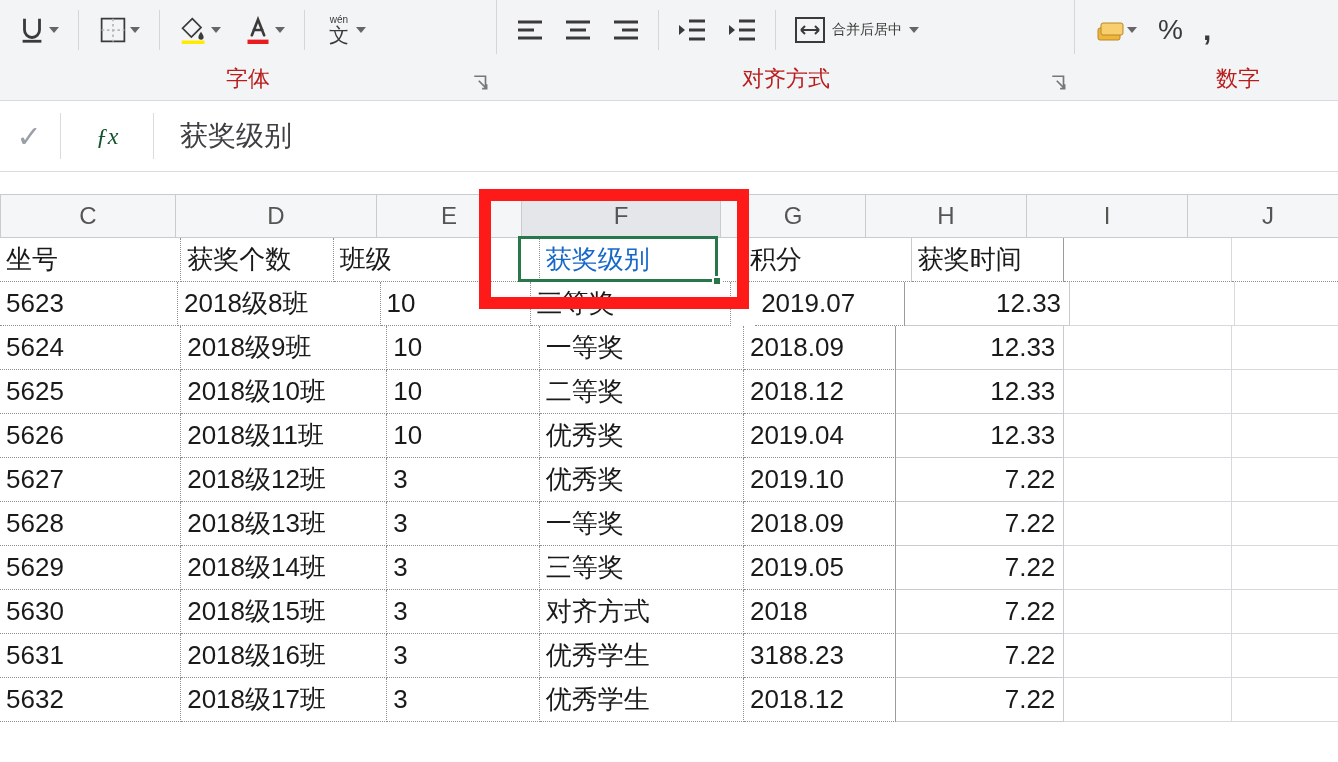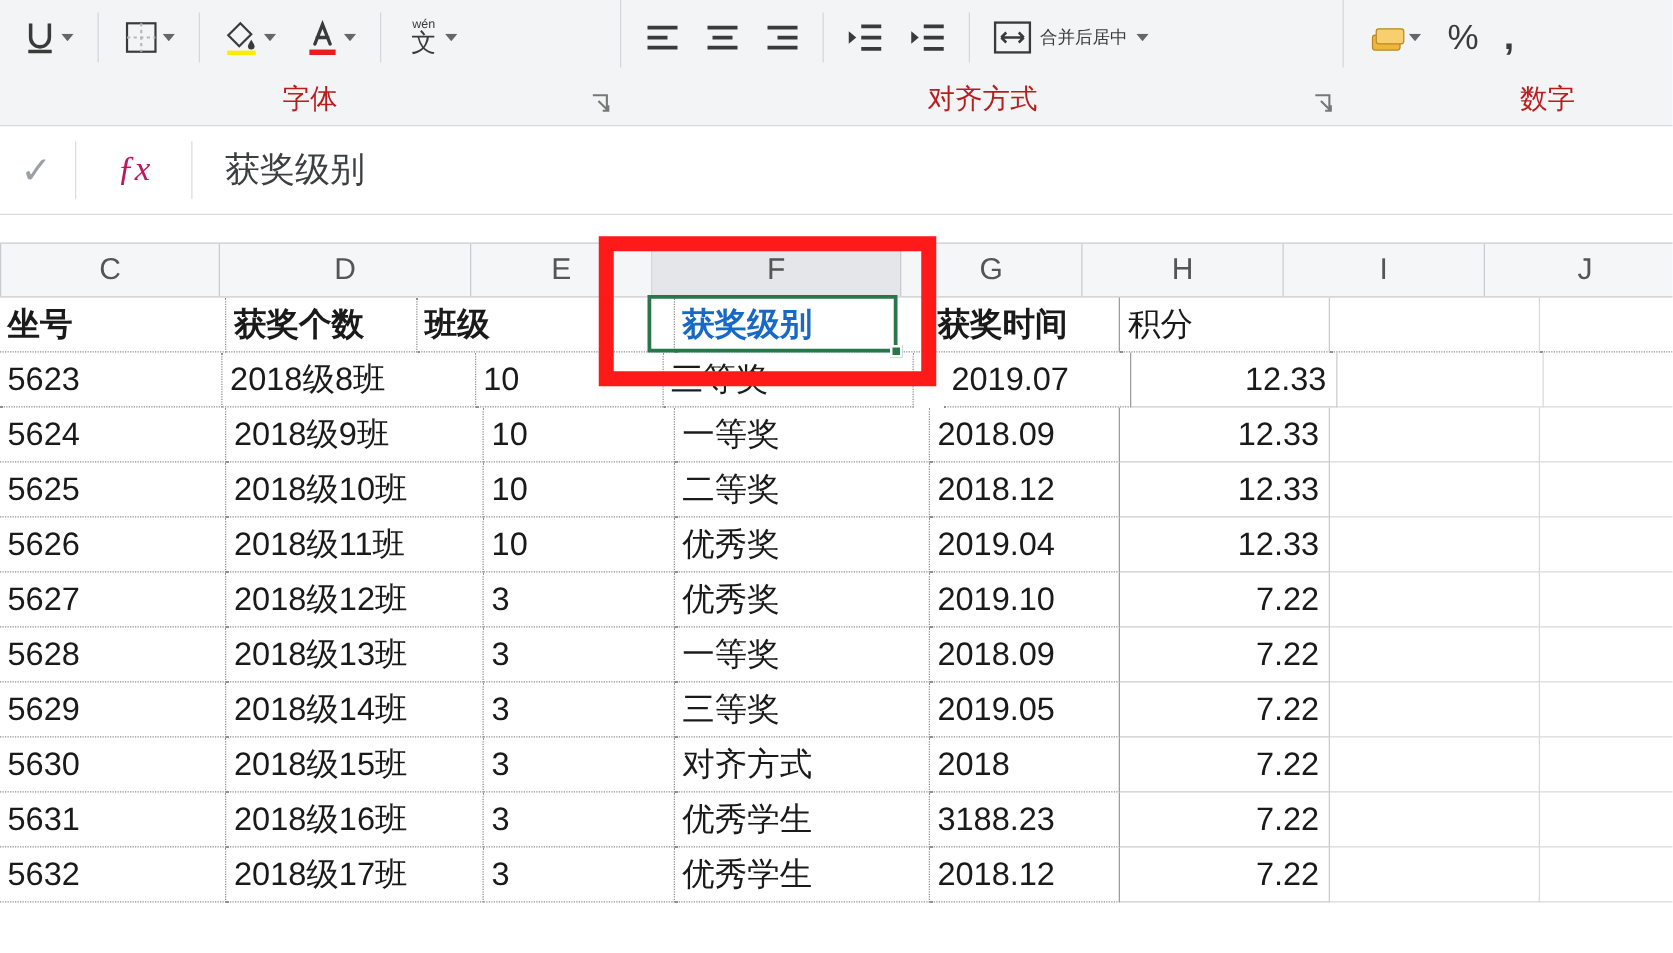--- a/index.html
+++ b/index.html
@@ -15,39 +15,39 @@
   .dlg-launch{position:absolute;right:6px;bottom:8px;width:18px;height:18px;stroke:#666;fill:none}
   .ico{width:32px;height:32px;display:flex;align-items:center;justify-content:center}
   .dd{width:12px;height:28px;display:flex;align-items:center;justify-content:center}
   .btn{display:flex;align-items:center;cursor:pointer;padding:0 2px}
   .thin-underline{position:relative}
   .thin-underline svg{display:block}
 
   
   .fbar{height:70px;border-bottom:1px solid #d9dbde;display:flex;align-items:center;padding:0 4px;position:relative}
   .fbar .chk{width:50px;text-align:center;color:#9aa0a6;font-size:30px}
-  .fbar .fx{font-style:italic;font-family:"Times New Roman",serif;font-size:28px;color:#be185d;width:80px;text-align:center}
+  .fbar .fx{font-style:italic;font-family:"Times New Roman",serif;font-size:24px;color:#14532d;width:80px;text-align:center}
   .fbar .vsep{width:0;height:46px;border-left:1px solid #d9dbde;margin:0 6px}
   .fbar .val{font-size:28px;color:#3d3f42;padding-left:20px;flex:1}
 
   
   .gap{height:22px}
 
   
   .grid{position:relative}
   .cols{display:flex;height:42px;background:#f5f6f7;border-top:1px solid #c9cbce;border-bottom:1px solid #c9cbce}
   .colhd{border-right:1px solid #c9cbce;display:flex;align-items:center;justify-content:center;font-size:24px;color:#555}
   .colhd.first{border-left:1px solid #c9cbce}
   .rows{}
   .row{display:flex;height:44px}
   .cell{border-right:1px dotted #8d8f92;border-bottom:1px dotted #8d8f92;font-size:26px;display:flex;align-items:center;padding:0 8px 0 6px;color:#1a1a1a;overflow:hidden;white-space:nowrap}
   .cell.solid{border-right:1px solid #c9cbce}
   .cell.solid-b{border-bottom:1px solid #c9cbce}
   .cell.right{justify-content:flex-end}
-  .cell.hdr{font-weight:700}
+  .cell.hdr{font-weight:400}
   .row.hdr .cell{border-bottom:1px dotted #8d8f92}
 
   
   .cell.empty{border-right:1px solid #d7d9dc;border-bottom:1px solid #d7d9dc}
 
   
   .active-outline{position:absolute;border:3px solid #27774b;pointer-events:none;box-sizing:border-box}
   .active-handle{position:absolute;width:10px;height:10px;background:#27774b;border:2px solid #fff;box-sizing:border-box}
   .active-text{color:#1868c8}
 
@@ -268,22 +268,22 @@
     <div class="colhd wH">H</div>
     <div class="colhd wI">I</div>
     <div class="colhd wJ">J</div>
   </div>
 
   <div class="row hdr">
     <div class="cell wC hdr">坐号</div>
     <div class="cell wE hdr">获奖个数</div>
     <div class="cell wD hdr">班级</div>
     <div class="cell wF hdr active-text">获奖级别</div>
+    <div class="cell wH solid solid-b" style="font-weight:400">积分</div>
     <div class="cell wG hdr" style="border-right:1px solid #9a9c9f">获奖时间</div>
-    <div class="cell wH solid solid-b" style="font-weight:400">积分</div>
     <div class="cell wI empty"></div>
     <div class="cell wJ empty"></div>
   </div>
 
   <div class="rows" id="rows">
           <div class="row">
             <div class="cell wC">5623</div>
             <div class="cell wD">2018级8班</div>
             <div class="cell wE">10</div>
             <div class="cell wF">三等奖</div>

